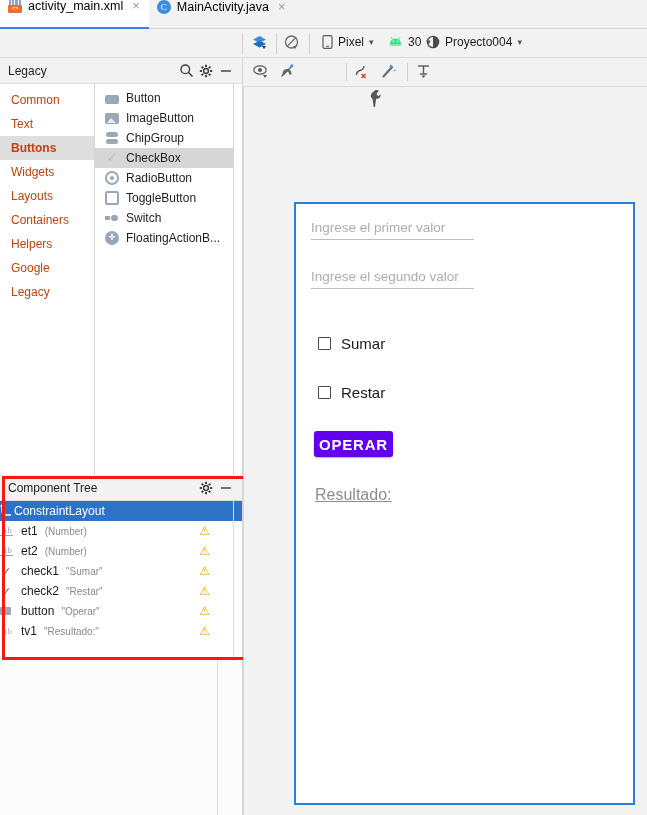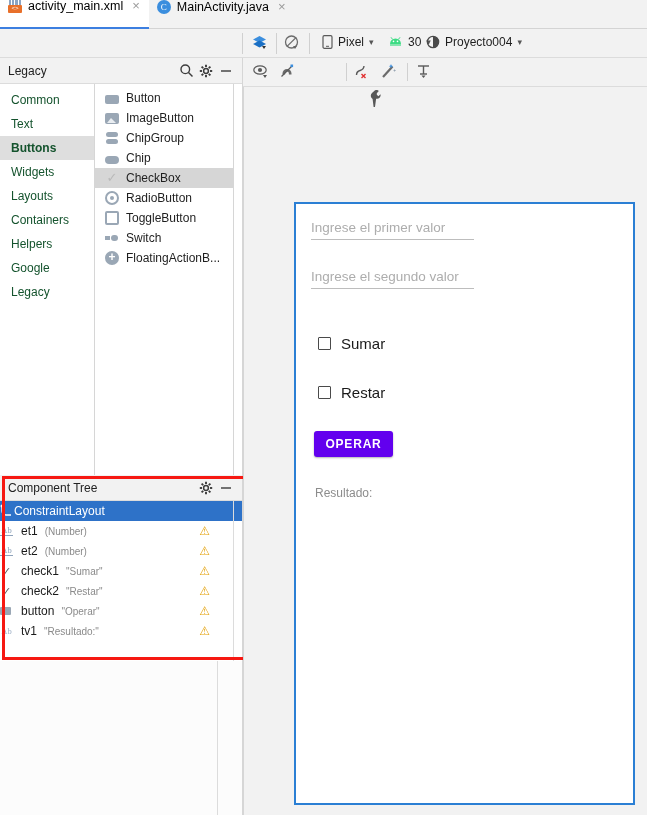--- a/index.html
+++ b/index.html
@@ -61,21 +61,21 @@
   .panel-head {
     height: 26px; background: #f2f2f2; border-bottom: 1px solid #dcdcdc;
     display: flex; align-items: center; padding: 0 6px 0 8px;
     font-size: 12px; color: #222;
   }
   .panel-head .spacer { flex: 1 1 auto; }
   .panel-head .hicon { width: 20px; height: 20px; display: flex; align-items: center; justify-content: center; color: #4a4a4a; }
 
   .palette-body { display: flex; height: 391px; }
   .pal-cats { width: 95px; border-right: 1px solid #d6d6d6; padding-top: 4px; background: #fff; }
-  .pal-cat { height: 24px; line-height: 24px; padding-left: 11px; font-size: 12px; color: #14532d; }
+  .pal-cat { height: 24px; line-height: 24px; padding-left: 11px; font-size: 12px; color: #c2410c; }
   .pal-cat.sel { background: #dedede; font-weight: bold; }
   .pal-items { flex: 1 1 auto; border-right: 1px solid #d6d6d6; padding-top: 4px; background: #fff; }
   .pal-item { height: 20px; display: flex; align-items: center; gap: 7px; padding-left: 10px; font-size: 12px; color: #1e1e1e; }
   .pal-item.sel { background: #d6d6d6; }
   .pal-scroll { width: 8px; background: #fff; }
 
   
   .g { width: 14px; height: 14px; position: relative; flex: 0 0 14px; }
   .g-button { background: #9aa7b5; border-radius: 2px; height: 9px; margin-top: 2px; }
   .g-imagebutton { background: #9aa7b5; border-radius: 2px; height: 11px; margin-top: 1px; overflow:hidden; }
@@ -139,25 +139,25 @@
   }
   .hint1 { left: 15px; top: 16px; width: 163px; }
   .hint2 { left: 15px; top: 65px; width: 163px; }
   .cbrow { position: absolute; display: flex; align-items: center; gap: 10px; font-size: 15px; color: #1a1a1a; }
   .cbrow .box { width: 13px; height: 13px; border: 1.7px solid #4a4a4a; border-radius: 1px; }
   .cb1 { left: 22px; top: 131px; }
   .cb2 { left: 22px; top: 180px; }
   .opbtn {
     position: absolute; left: 18px; top: 227px; width: 79px; height: 26px;
     background: #6200ee; border-radius: 3px; color: #ffffff;
-    font-size: 12px; font-weight: bold; letter-spacing: 0.8px;
+    font-size: 15px; font-weight: bold; letter-spacing: 0.8px;
     display: flex; align-items: center; justify-content: center;
     box-shadow: 0 1px 2px rgba(0,0,0,0.3);
   }
-  .resultlbl { position: absolute; left: 19px; top: 282px; color: #8c8c8c; font-size: 12px; }
+  .resultlbl { position: absolute; left: 19px; top: 282px; color: #8c8c8c; font-size: 16px; text-decoration: underline; }
 
   
   .tbitem { position: absolute; display: flex; align-items: center; gap: 5px; font-size: 12px; color: #1e1e1e; }
   .tbsep { position: absolute; width: 1px; background: #d0d0d0; }
   .caret { color: #555; font-size: 9px; }
   .tbico { color: #4a4a4a; display: flex; align-items: center; }
   .dp-val { font-size: 16px; color: #222; position: relative; margin-top: 24px; }
   .dp-wrap { position: absolute; display: flex; align-items: flex-end; }
   .dp-wrap::before, .dp-wrap::after { content:""; position:absolute; bottom:-1px; width:1px; height:5px; background:#333; }
   .dp-wrap::before { left:-3px; } .dp-wrap::after { right:-3px; }
@@ -348,24 +348,20 @@
           <span class="g g-button"></span>
           <span>Button</span>
         </div>
         <div class="pal-item">
           <span class="g g-imagebutton"></span>
           <span>ImageButton</span>
         </div>
         <div class="pal-item">
           <span class="g g-chipgroup"></span>
           <span>ChipGroup</span>
-        </div>
-        <div class="pal-item">
-          <span class="g g-chip"></span>
-          <span>Chip</span>
         </div>
         <div class="pal-item sel">
           <span class="g g-check">✓</span>
           <span>CheckBox</span>
         </div>
         <div class="pal-item">
           <span class="g g-radio"></span>
           <span>RadioButton</span>
         </div>
         <div class="pal-item">

